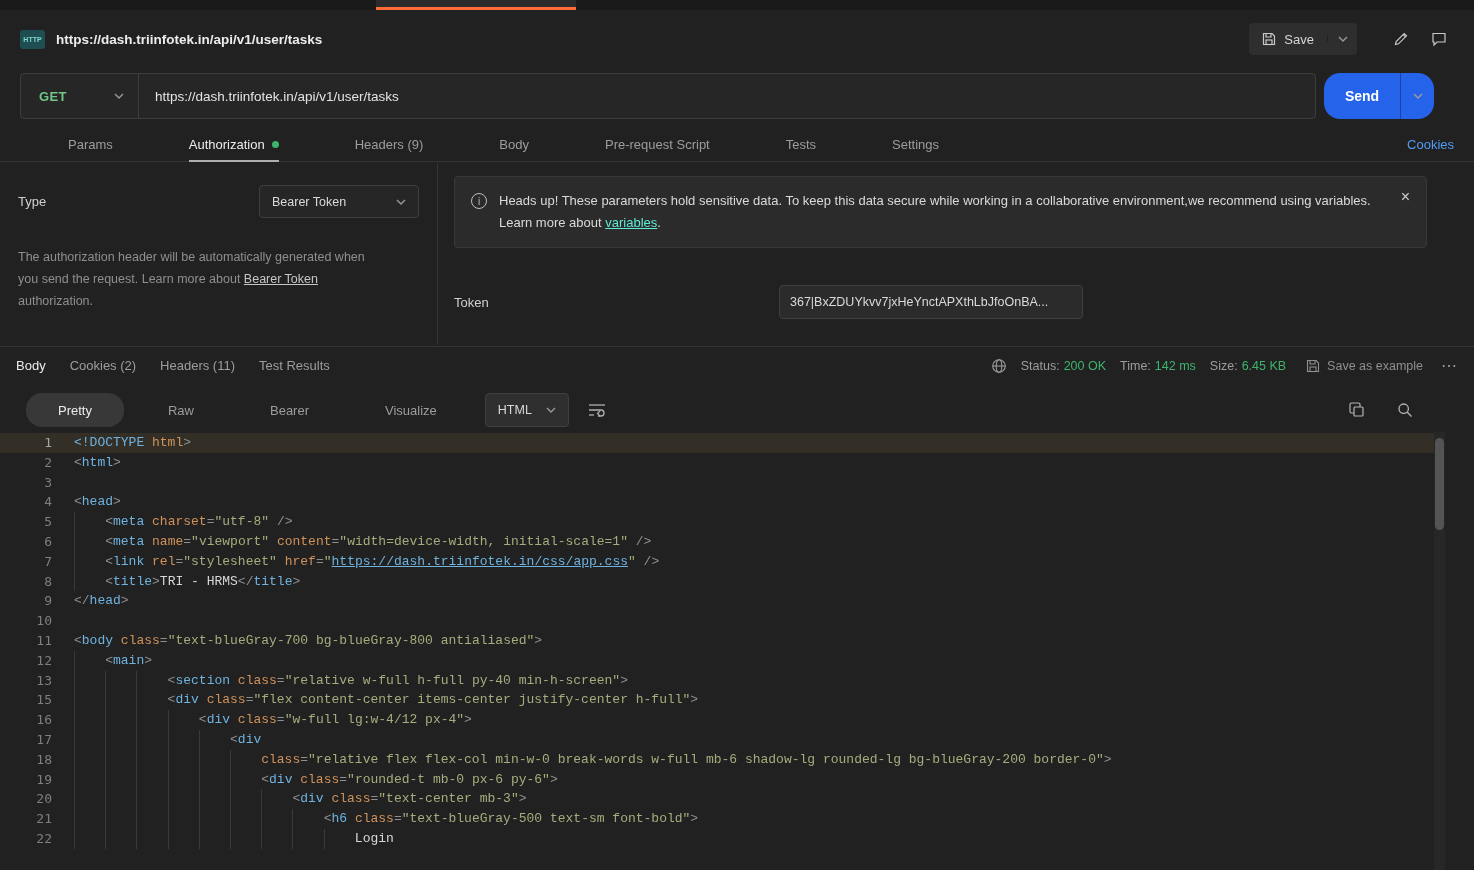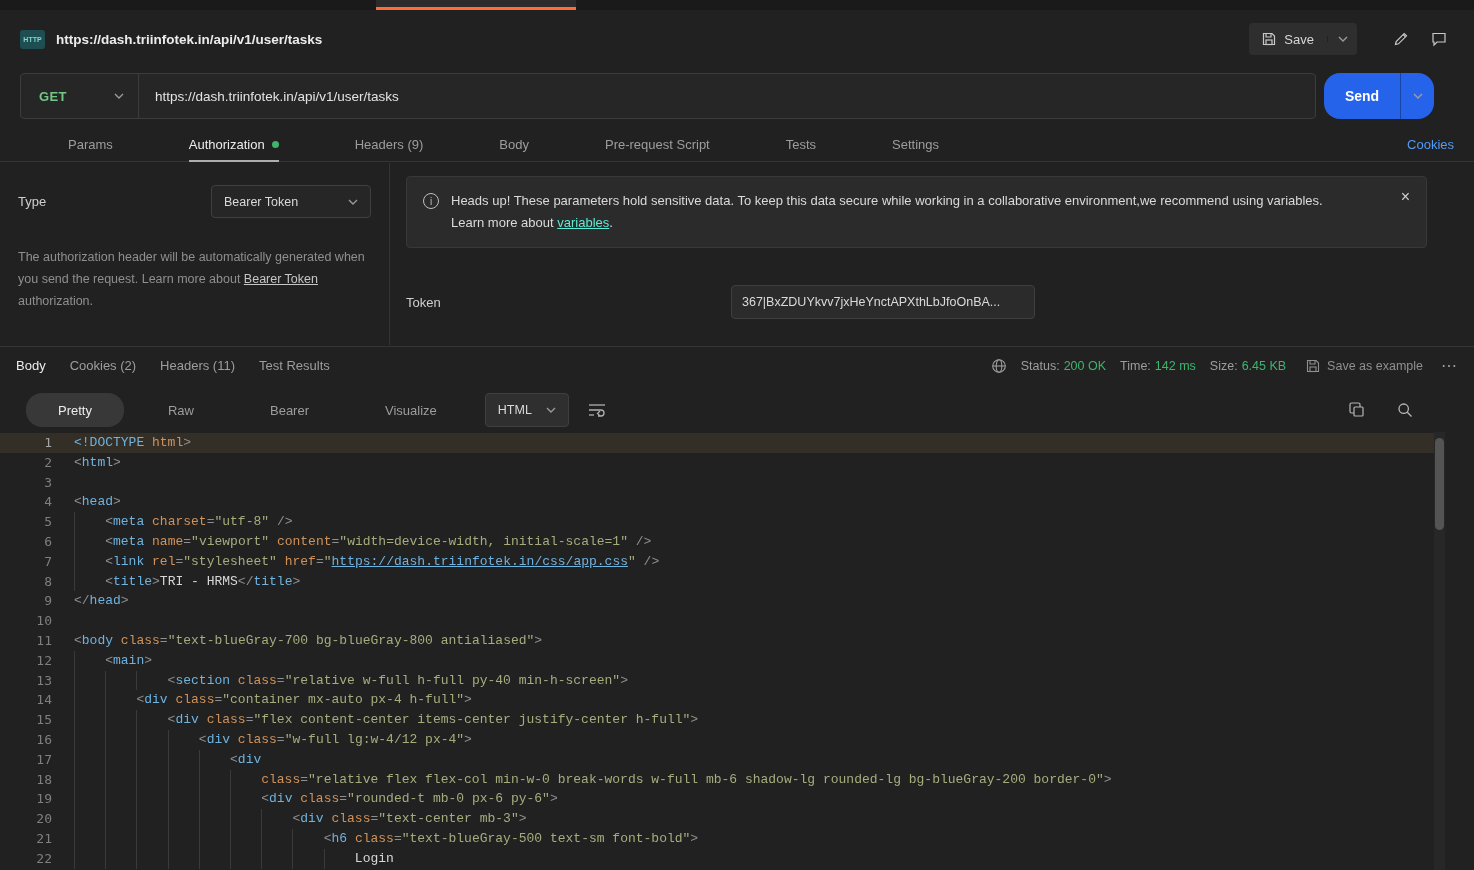--- a/index.html
+++ b/index.html
@@ -49,21 +49,21 @@
             align-items:stretch; padding:0 20px; border-bottom:1px solid #343434; }
   .tab { margin-right:28px; font-size:13px; color:#9d9d9d; display:flex; align-items:center;
             position:relative; cursor:pointer;margin-left:48px; }
   .tab.active { color:#ececec; }
   .tab.active::after { content:""; position:absolute; left:0; right:0; bottom:-1px; height:2px; background:#aeaeae; }
   .dot { width:7px; height:7px; border-radius:50%; background:var(--success,#3db56d); margin-left:7px; }
   .cookies-link { margin-left:auto; align-self:center; color:var(--link,#539bf5); font-size:13px; cursor:pointer; }
 
   
   .auth-section { position:absolute; top:163px; left:0; width:100%; height:182px; display:flex; }
-  .auth-left { width:390px; border-right:1px solid #343434; padding:22px 18px 0 18px; }
+  .auth-left { width:438px; border-right:1px solid #343434; padding:22px 18px 0 18px; }
   .type-row { display:flex; align-items:center; justify-content:space-between; }
   .type-label { font-size:13px; color:#cfcfcf; }
   .select-box { display:flex; align-items:center; justify-content:space-between; width:160px; height:33px;
             padding:0 12px; border:1px solid #3f3f3f; border-radius:4px; background:#262626;
             font-size:12.5px; color:#dadada; cursor:pointer; }
   .auth-desc { margin-top:28px; font-size:12.5px; line-height:22px; color:#8f8f8f; width:358px; }
   .desc-link { color:#c6c6c6; text-decoration:underline; cursor:pointer; }
   .auth-right { flex:1; padding:13px 16px 0 16px; }
   .banner { position:relative; margin-right:31px; background:#2b2b2b; border:1px solid #383838;
             border-radius:4px; display:flex; padding:13px 44px 13px 16px; }
@@ -359,21 +359,20 @@
         <div class="row"><span class="num">4</span><span class="line"><span class="tk-punct">&lt;</span><span class="tk-tag">head</span><span class="tk-punct">&gt;</span></span></div>
         <div class="row"><span class="num">5</span><span class="line"><span class="indent" style="width: 4ch;"></span><span class="tk-punct">&lt;</span><span class="tk-tag">meta</span><span class="tk-plain"> </span><span class="tk-attr">charset</span><span class="tk-punct">=</span><span class="tk-str">"utf-8"</span><span class="tk-punct"> /&gt;</span></span></div>
         <div class="row"><span class="num">6</span><span class="line"><span class="indent" style="width: 4ch;"></span><span class="tk-punct">&lt;</span><span class="tk-tag">meta</span><span class="tk-plain"> </span><span class="tk-attr">name</span><span class="tk-punct">=</span><span class="tk-str">"viewport"</span><span class="tk-plain"> </span><span class="tk-attr">content</span><span class="tk-punct">=</span><span class="tk-str">"width=device-width, initial-scale=1"</span><span class="tk-punct"> /&gt;</span></span></div>
         <div class="row"><span class="num">7</span><span class="line"><span class="indent" style="width: 4ch;"></span><span class="tk-punct">&lt;</span><span class="tk-tag">link</span><span class="tk-plain"> </span><span class="tk-attr">rel</span><span class="tk-punct">=</span><span class="tk-str">"stylesheet"</span><span class="tk-plain"> </span><span class="tk-attr">href</span><span class="tk-punct">=</span><span class="tk-str">"</span><span class="tk-link">https://dash.triinfotek.in/css/app.css</span><span class="tk-str">"</span><span class="tk-punct"> /&gt;</span></span></div>
         <div class="row"><span class="num">8</span><span class="line"><span class="indent" style="width: 4ch;"></span><span class="tk-punct">&lt;</span><span class="tk-tag">title</span><span class="tk-punct">&gt;</span><span class="tk-plain">TRI - HRMS</span><span class="tk-punct">&lt;/</span><span class="tk-tag">title</span><span class="tk-punct">&gt;</span></span></div>
         <div class="row"><span class="num">9</span><span class="line"><span class="tk-punct">&lt;/</span><span class="tk-tag">head</span><span class="tk-punct">&gt;</span></span></div>
         <div class="row"><span class="num">10</span><span class="line"></span></div>
         <div class="row"><span class="num">11</span><span class="line"><span class="tk-punct">&lt;</span><span class="tk-tag">body</span><span class="tk-plain"> </span><span class="tk-attr">class</span><span class="tk-punct">=</span><span class="tk-str">"text-blueGray-700 bg-blueGray-800 antialiased"</span><span class="tk-punct">&gt;</span></span></div>
         <div class="row"><span class="num">12</span><span class="line"><span class="indent" style="width: 4ch;"></span><span class="tk-punct">&lt;</span><span class="tk-tag">main</span><span class="tk-punct">&gt;</span></span></div>
         <div class="row"><span class="num">13</span><span class="line"><span class="indent" style="width: 12ch;"></span><span class="tk-punct">&lt;</span><span class="tk-tag">section</span><span class="tk-plain"> </span><span class="tk-attr">class</span><span class="tk-punct">=</span><span class="tk-str">"relative w-full h-full py-40 min-h-screen"</span><span class="tk-punct">&gt;</span></span></div>
-        <div class="row"><span class="num">14</span><span class="line"><span class="indent" style="width: 8ch;"></span><span class="tk-punct">&lt;</span><span class="tk-tag">div</span><span class="tk-plain"> </span><span class="tk-attr">class</span><span class="tk-punct">=</span><span class="tk-str">"container mx-auto px-4 h-full"</span><span class="tk-punct">&gt;</span></span></div>
         <div class="row"><span class="num">15</span><span class="line"><span class="indent" style="width: 12ch;"></span><span class="tk-punct">&lt;</span><span class="tk-tag">div</span><span class="tk-plain"> </span><span class="tk-attr">class</span><span class="tk-punct">=</span><span class="tk-str">"flex content-center items-center justify-center h-full"</span><span class="tk-punct">&gt;</span></span></div>
         <div class="row"><span class="num">16</span><span class="line"><span class="indent" style="width: 16ch;"></span><span class="tk-punct">&lt;</span><span class="tk-tag">div</span><span class="tk-plain"> </span><span class="tk-attr">class</span><span class="tk-punct">=</span><span class="tk-str">"w-full lg:w-4/12 px-4"</span><span class="tk-punct">&gt;</span></span></div>
         <div class="row"><span class="num">17</span><span class="line"><span class="indent" style="width: 20ch;"></span><span class="tk-punct">&lt;</span><span class="tk-tag">div</span></span></div>
         <div class="row"><span class="num">18</span><span class="line"><span class="indent" style="width: 24ch;"></span><span class="tk-attr">class</span><span class="tk-punct">=</span><span class="tk-str">"relative flex flex-col min-w-0 break-words w-full mb-6 shadow-lg rounded-lg bg-blueGray-200 border-0"</span><span class="tk-punct">&gt;</span></span></div>
         <div class="row"><span class="num">19</span><span class="line"><span class="indent" style="width: 24ch;"></span><span class="tk-punct">&lt;</span><span class="tk-tag">div</span><span class="tk-plain"> </span><span class="tk-attr">class</span><span class="tk-punct">=</span><span class="tk-str">"rounded-t mb-0 px-6 py-6"</span><span class="tk-punct">&gt;</span></span></div>
         <div class="row"><span class="num">20</span><span class="line"><span class="indent" style="width: 28ch;"></span><span class="tk-punct">&lt;</span><span class="tk-tag">div</span><span class="tk-plain"> </span><span class="tk-attr">class</span><span class="tk-punct">=</span><span class="tk-str">"text-center mb-3"</span><span class="tk-punct">&gt;</span></span></div>
         <div class="row"><span class="num">21</span><span class="line"><span class="indent" style="width: 32ch;"></span><span class="tk-punct">&lt;</span><span class="tk-tag">h6</span><span class="tk-plain"> </span><span class="tk-attr">class</span><span class="tk-punct">=</span><span class="tk-str">"text-blueGray-500 text-sm font-bold"</span><span class="tk-punct">&gt;</span></span></div>
         <div class="row"><span class="num">22</span><span class="line"><span class="indent" style="width: 36ch;"></span><span class="tk-plain">Login</span></span></div>
       </div>
   </div>

